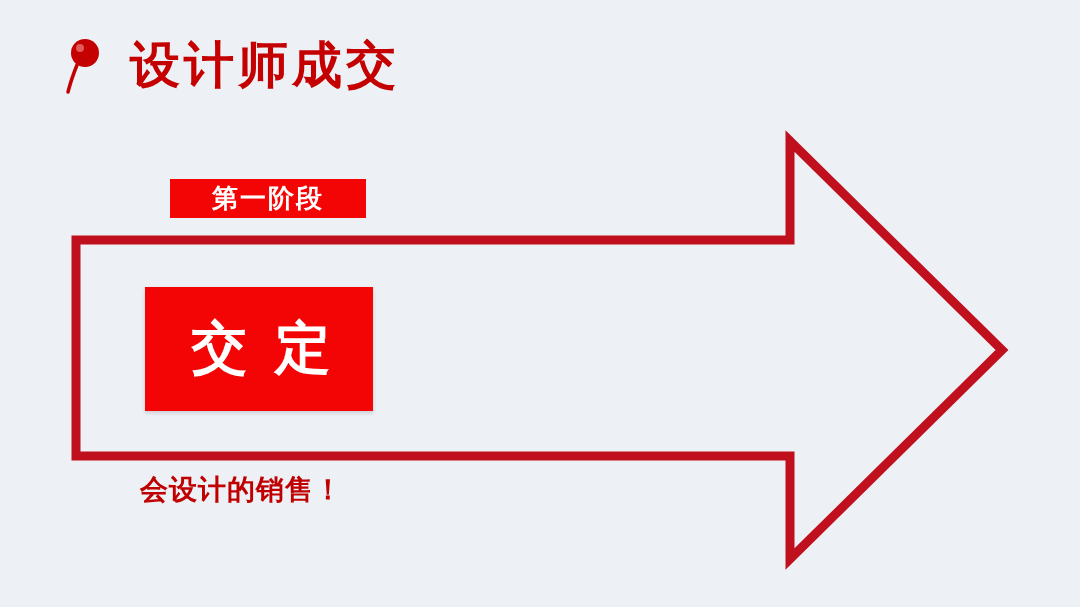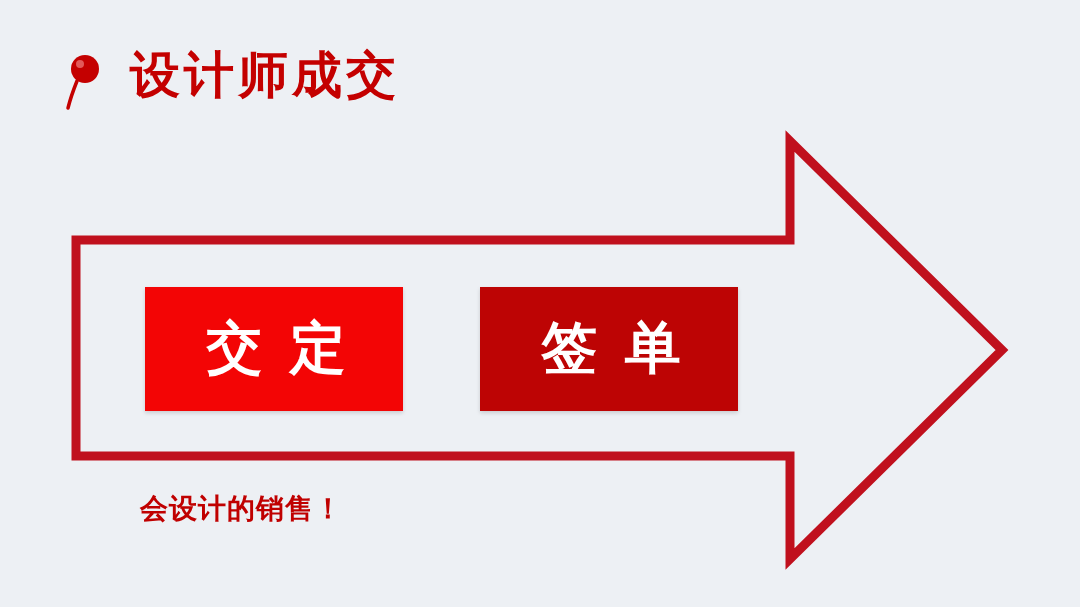--- a/index.html
+++ b/index.html
@@ -15,23 +15,23 @@
     width: 1080px;
     height: 607px;
     background: #edf0f4;
     overflow: hidden;
   }
 
   
   .title-row {
     position: absolute;
     left: 62px;
-    top: 48px;
+    top: 32px;
     display: flex;
-    align-items: flex-start;
+    align-items: center;
   }
   .pin-icon {
     width: 42px;
     height: 62px;
     margin-top: 4px;
     flex: 0 0 auto;
   }
   .slide-title {
     margin-left: 26px;
     font-size: 50px;
@@ -63,21 +63,21 @@
     font-size: 26px;
     font-weight: 800;
     letter-spacing: 2px;
   }
   .phase-1 { left: 170px; top: 179px; background: #f30505; }
   .phase-2 { left: 505px; top: 179px; background: #bd0404; }
 
   
   .stage-box {
     position: absolute;
-    width: 258px;
+    width: 228px;
     height: 124px;
     top: 287px;
     display: flex;
     align-items: center;
     justify-content: center;
     color: #ffffff;
     font-size: 56px;
     font-weight: 900;
     letter-spacing: 6px;
     white-space: pre;
@@ -89,21 +89,20 @@
   
   .caption {
     position: absolute;
     top: 471px;
     font-family: "Liberation Serif", "DejaVu Serif", serif;
     font-size: 28px;
     font-weight: 700;
     color: #c00000;
     letter-spacing: 1px;
     white-space: nowrap;
-    margin-top: 19px;
   }
   .caption-1 { left: 140px; }
   .caption-2 { left: 490px; }
 </style>
 </head>
 <body>
 
 <div class="slide">
 
   <div class="title-row">
@@ -112,19 +111,19 @@
       <circle cx="18" cy="12" r="4" fill="#e86a6a" opacity="0.85"></circle>
       <path d="M 15 29 Q 9 44 6 56" stroke="#c40000" stroke-width="3.5" fill="none" stroke-linecap="round"></path>
     </svg>
     <div class="slide-title">设计师成交</div>
   </div>
 
   <svg class="arrow-layer" viewBox="0 0 1080 607" aria-hidden="true">
     <polygon points="76,240 790,240 790,141 1002,350 790,559 790,456 76,456" fill="none" stroke="#c0101d" stroke-width="9" stroke-linejoin="miter"></polygon>
   </svg>
 
+  <div class="phase-label phase-1">第一阶段</div>
 
   <div class="stage-box box-1">交 定</div>
-  <div class="stage-box box-2">签 单</div>
 
   <div class="caption caption-1">会设计的销售！</div>
 
 </div>
 
 </body></html>

